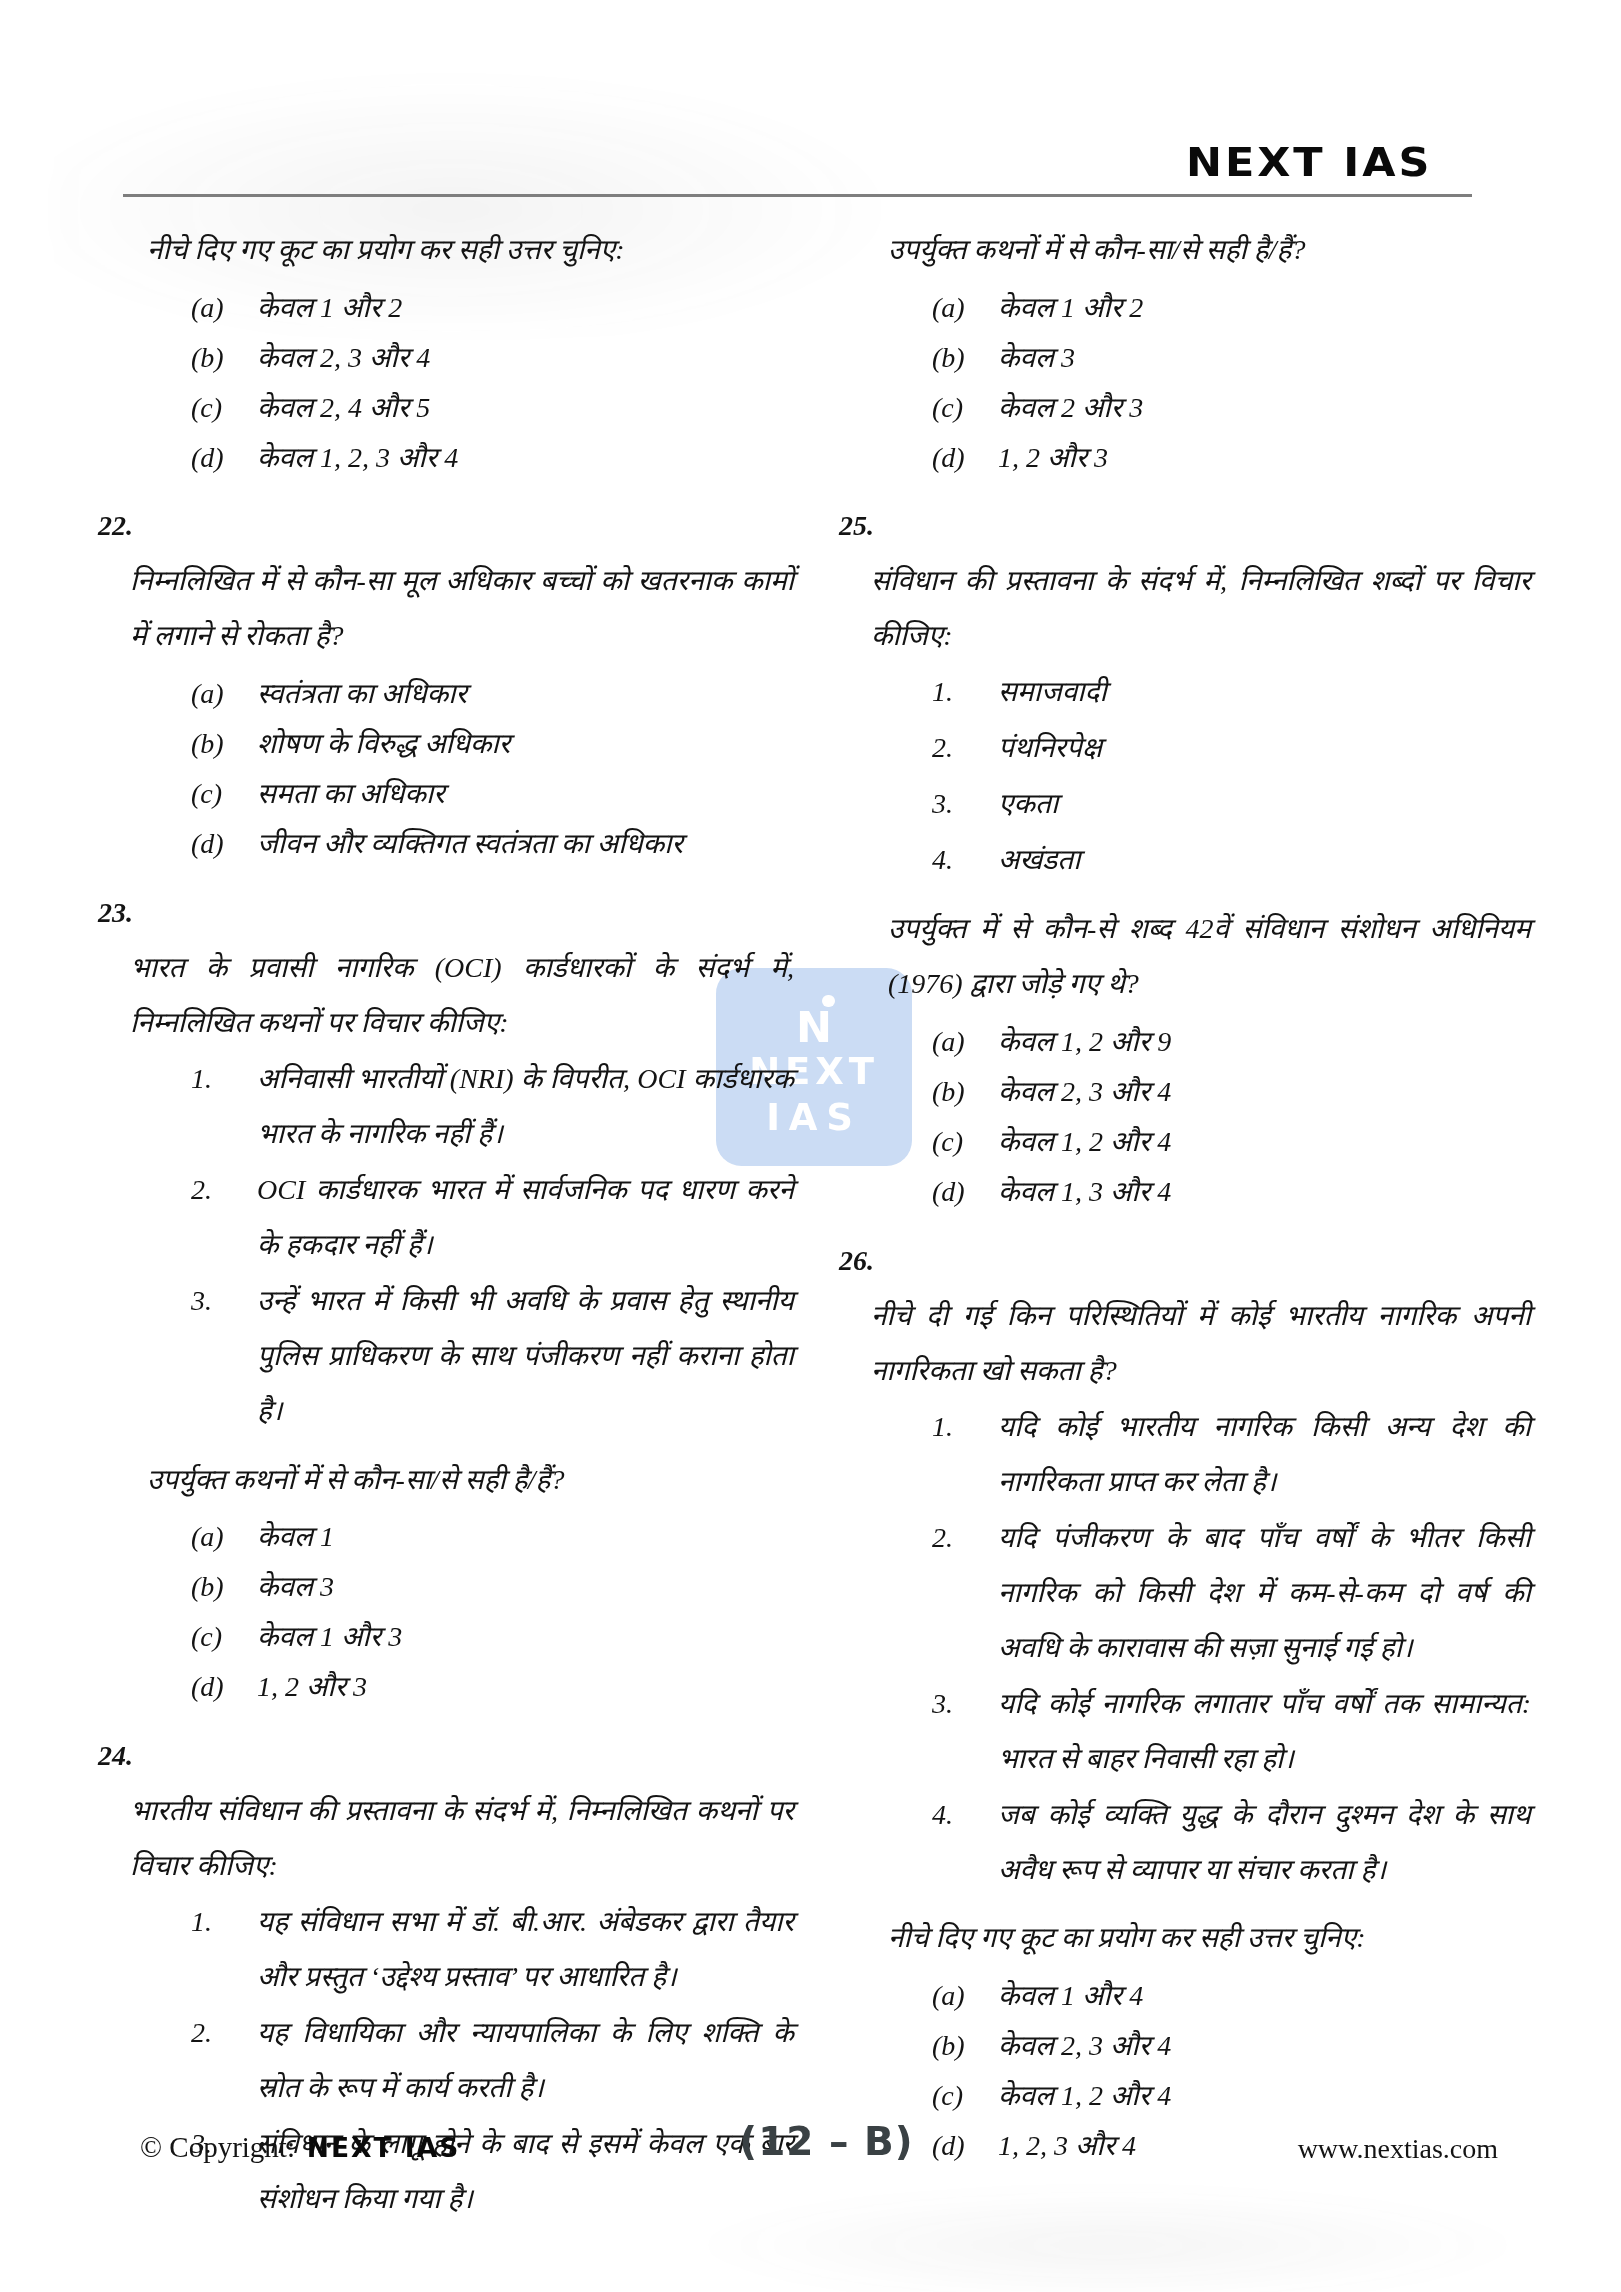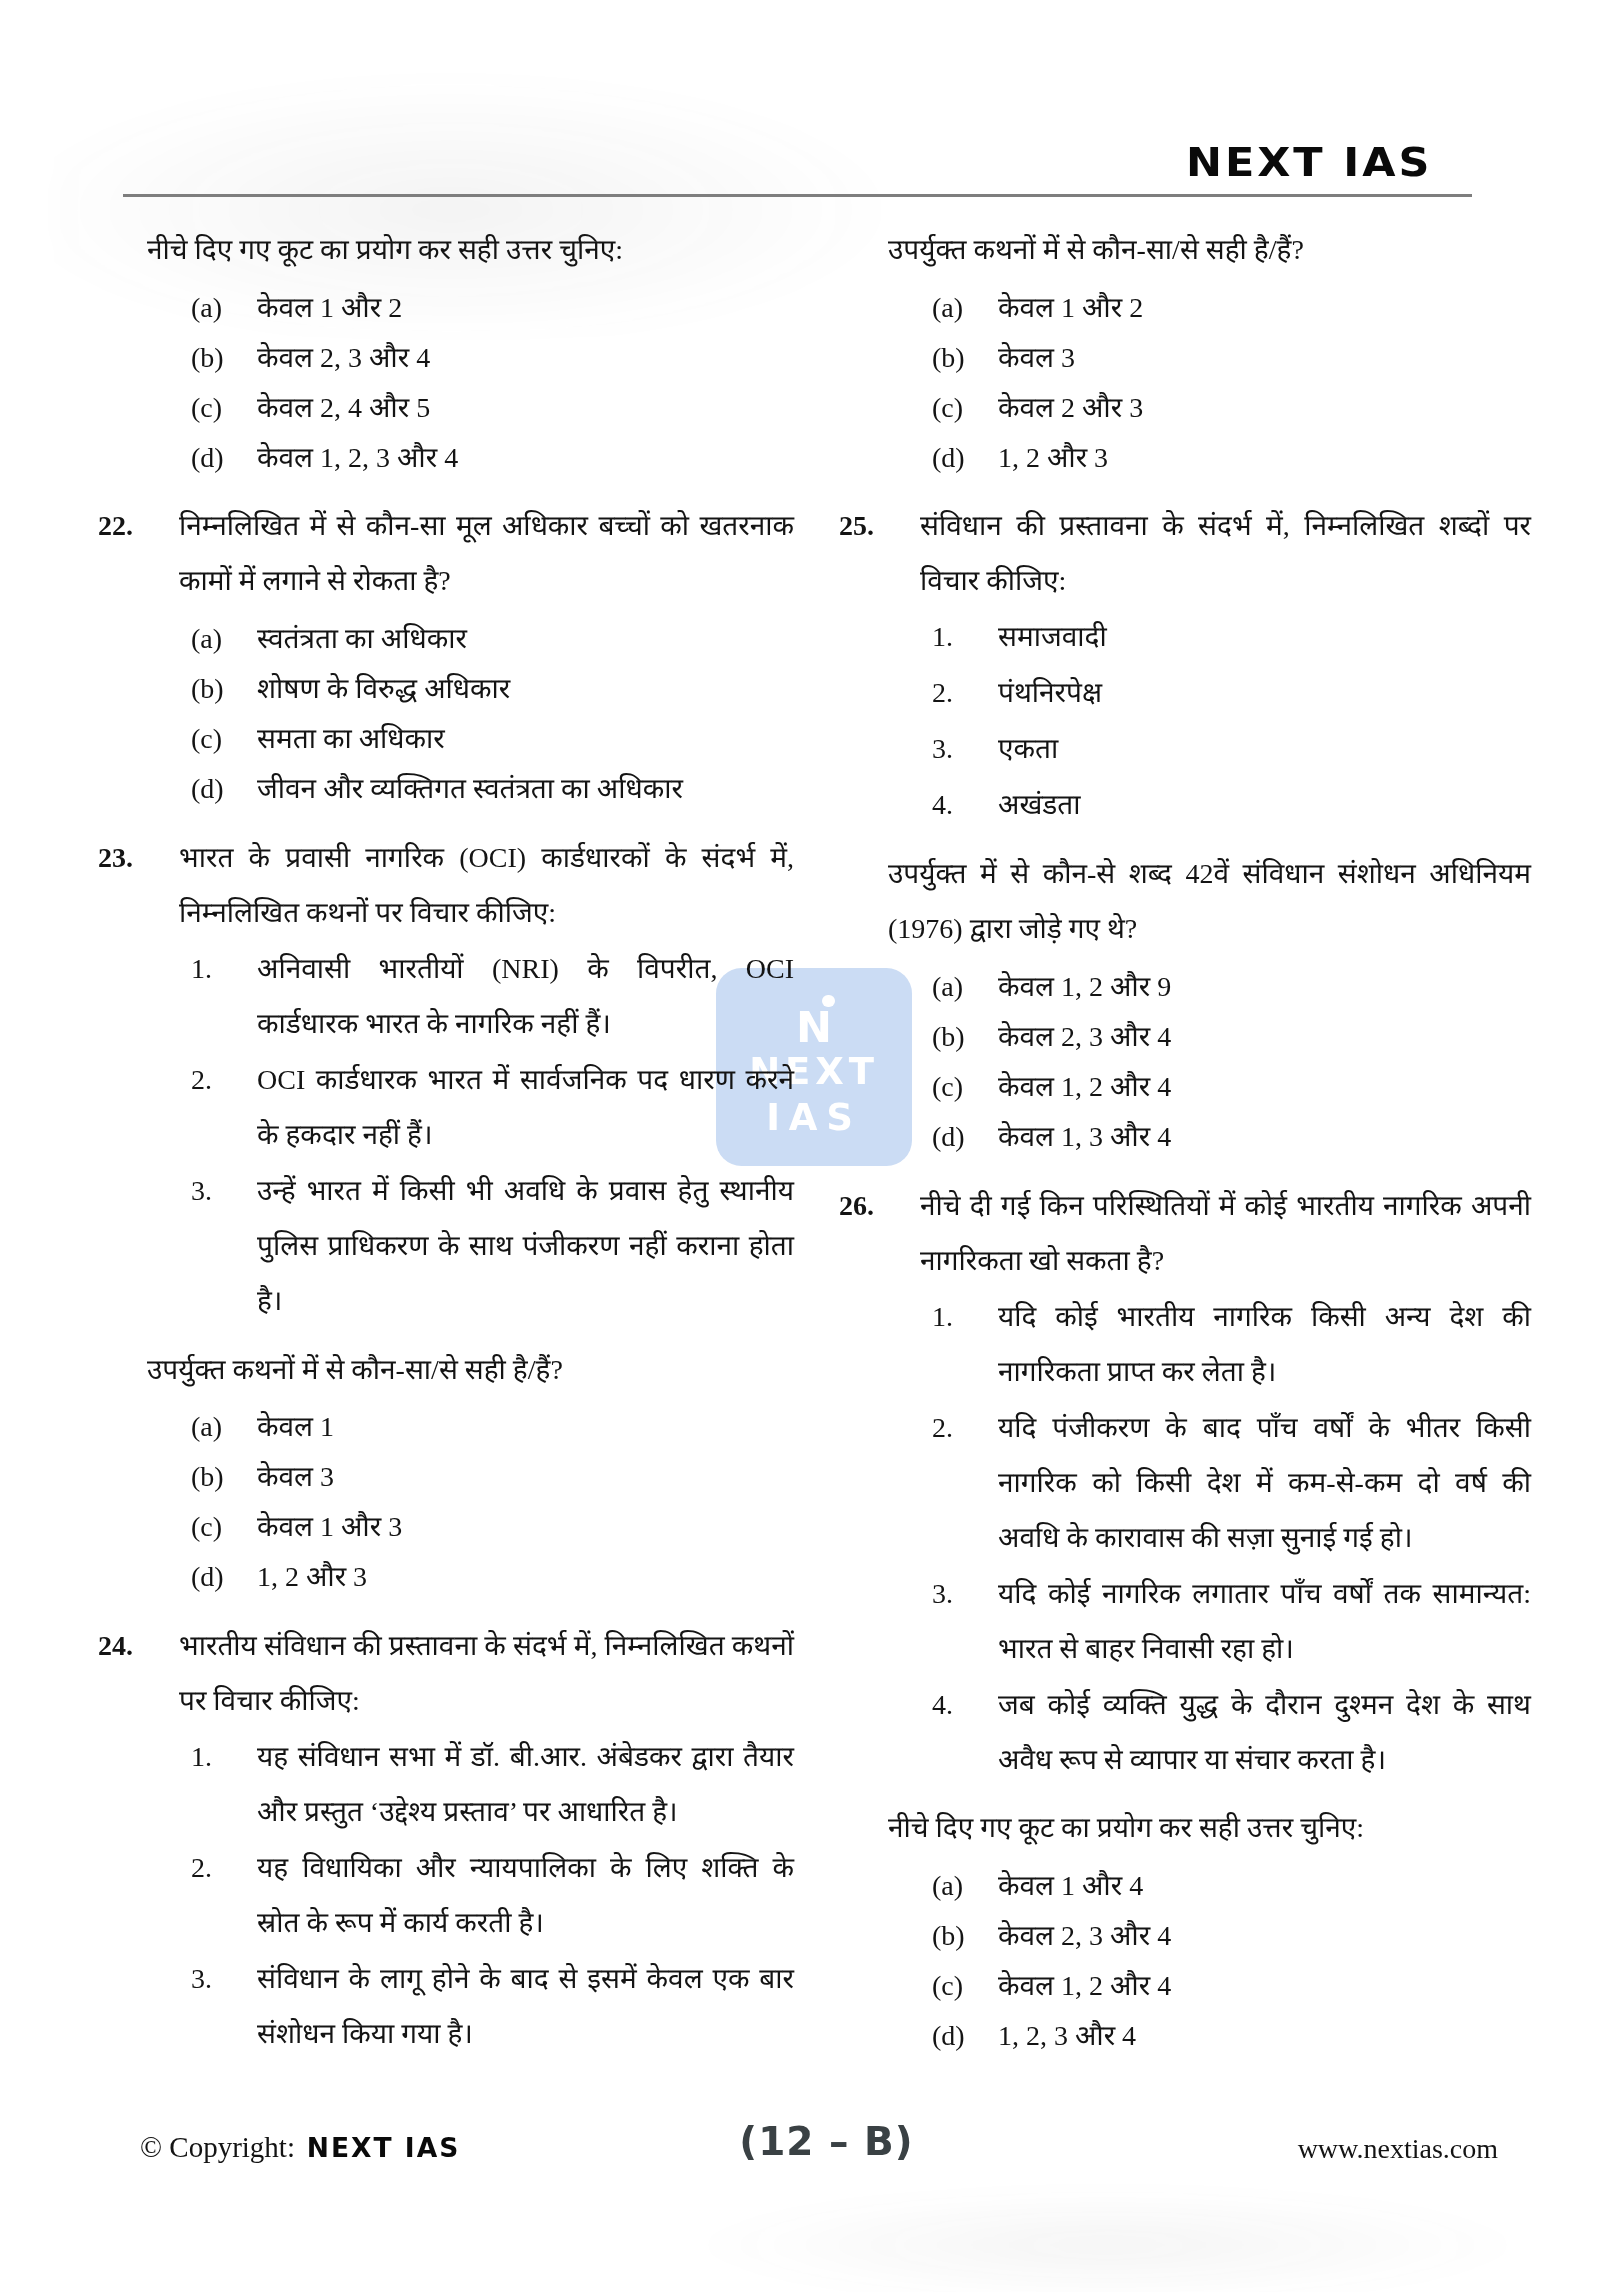--- a/index.html
+++ b/index.html
@@ -25,25 +25,25 @@
     background:#cbdcf4;border-radius:25.5px;z-index:0;
     display:flex;flex-direction:column;align-items:center;justify-content:center;
     color:#ffffff;font-family:"DejaVu Sans","Liberation Sans",sans-serif;font-weight:900;}
   .wm-dot{width:12.7px;height:12.7px;border-radius:50%;background:#fff;margin-left:29px;margin-bottom:1px;}
   .wm-n{font-size:43px;line-height:39px;}
   .wm-next{font-size:37px;letter-spacing:4.9px;line-height:49px;}
   .wm-ias{font-size:37px;letter-spacing:8.8px;line-height:43px;}
 
   
   .content{position:absolute;left:98px;top:208px;width:1433px;display:flex;gap:45px;z-index:1;font-size:28px;}
-  .col{width:696px;}
+  .col{width:696px;font-style:italic;}
   .col-right{width:692px;}
 
   .lead{margin:13.7px 0 3.9px 49px;line-height:55px;text-align:justify;}
-  .q{display:flex;margin-top:15.7px;line-height:55px;}
+  .q{display:flex;margin-top:15.7px;line-height:55px;flex-direction:column;}
   .q-num{flex:0 0 49px;font-weight:bold;}
   .q-text{flex:1;text-align:justify;margin-left:32px;}
   .sts{margin-left:93px;}
   .st{display:flex;line-height:55px;margin:1px 0;}
   .st-num{flex:0 0 66px;}
   .st-text{flex:1;text-align:justify;}
   .opts{margin:5.9px 0 2px 93px;}
   .opt{display:flex;line-height:50px;}
   .opt-label{flex:0 0 66px;}
   .opt-text{flex:1;}

